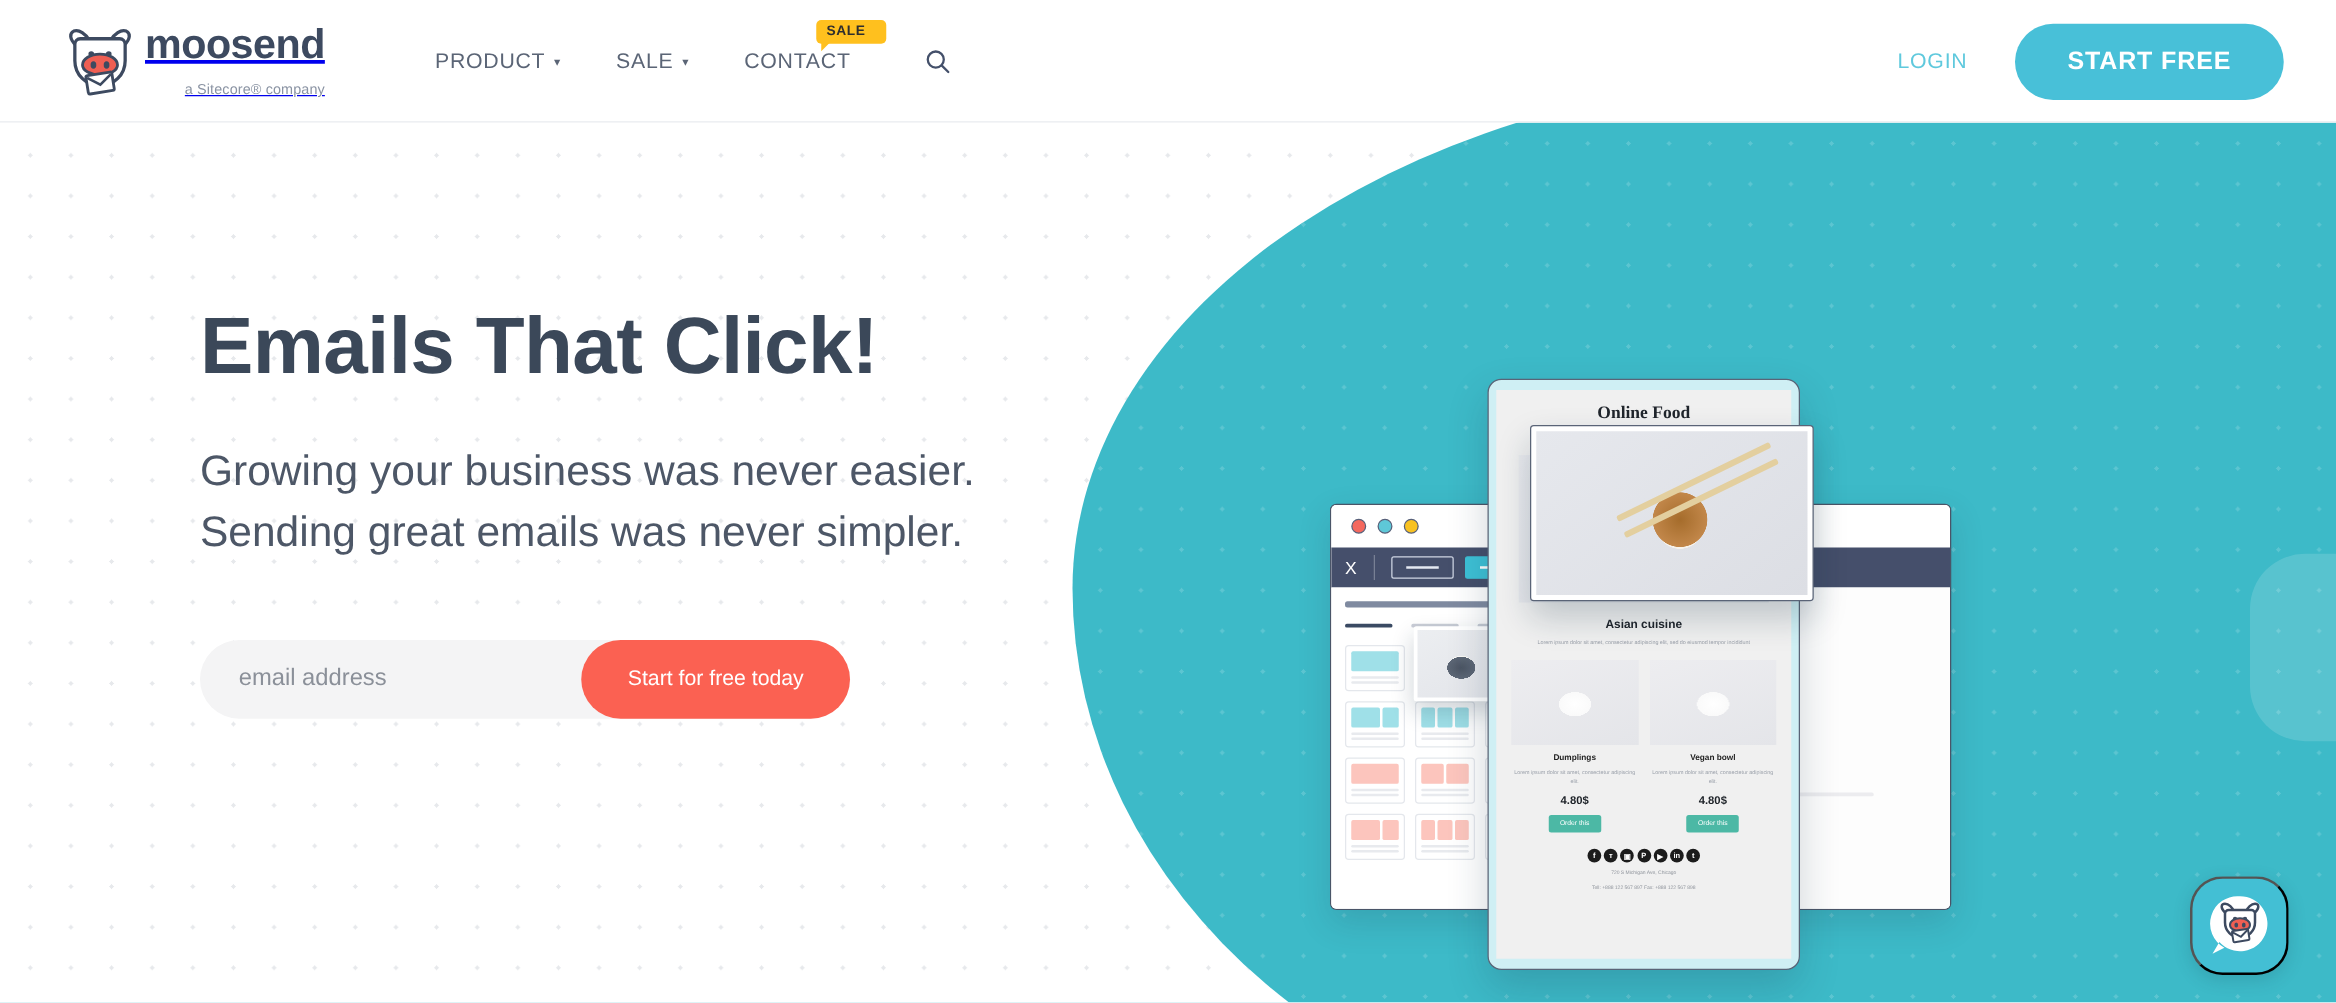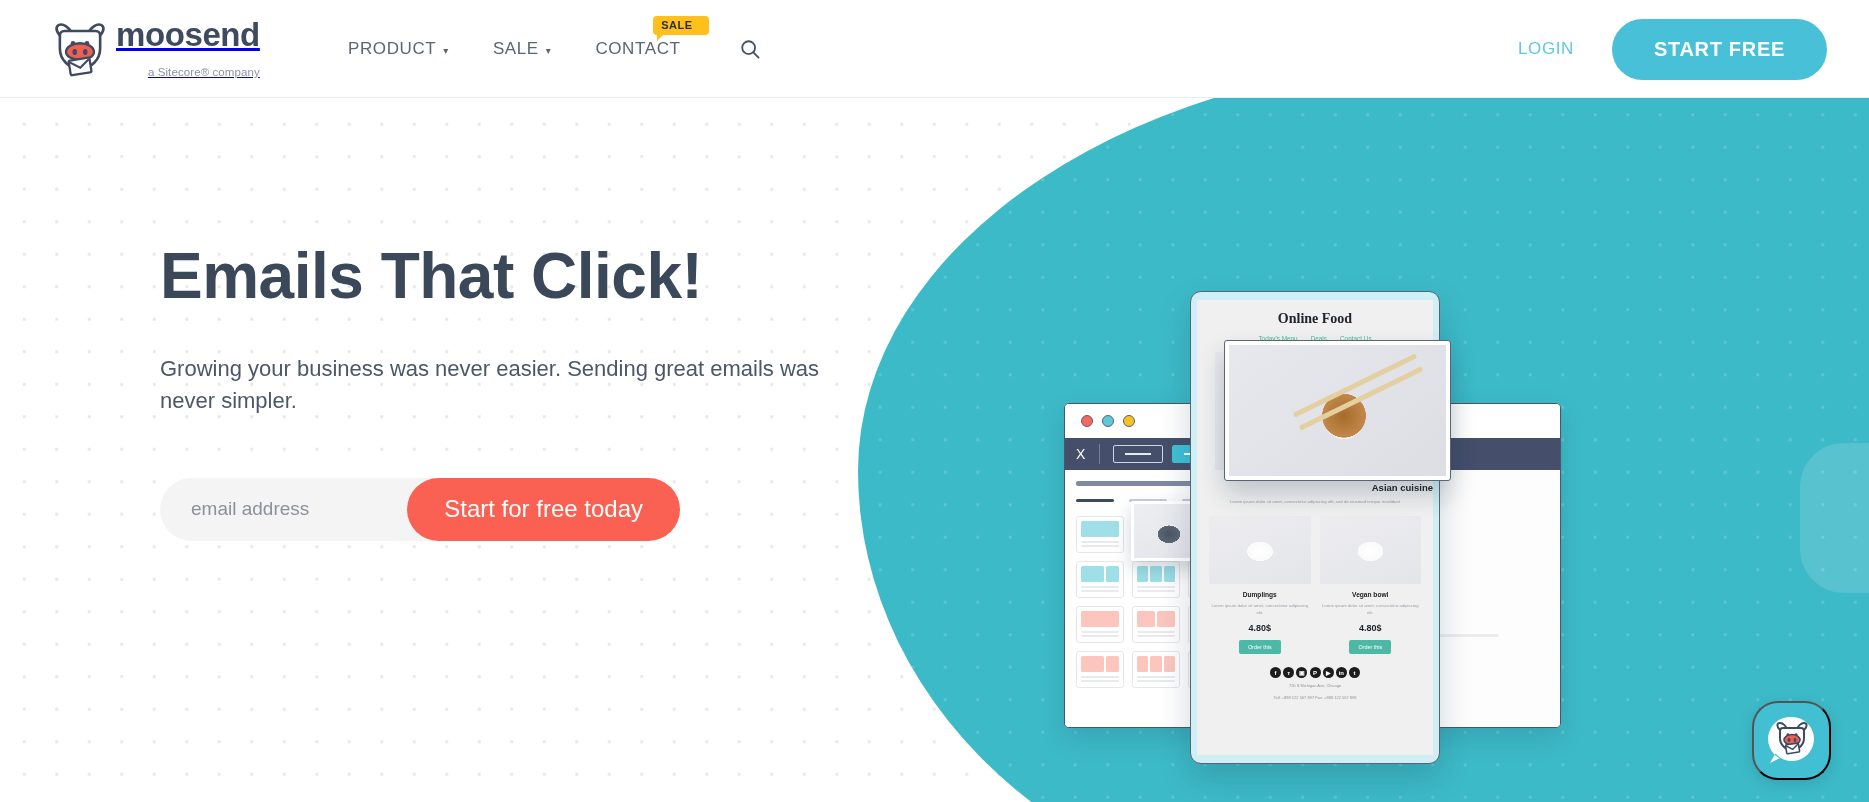--- a/index.html
+++ b/index.html
@@ -105,42 +105,42 @@
   .blob-sq.b { width: 190px; height: 150px; left: 942px; top: 385px; }
 
   
   .hero-copy { position: absolute; left: 160px; top: 143px; width: 720px; }
   .hero-title {
     font-size: 64px; font-weight: 700; color: #3b4859;
     letter-spacing: -0.5px; line-height: 1.1;
   }
   .hero-sub {
     margin-top: 42px;
-    font-size: 22px; color: #4d5767; line-height: 1.42; font-weight: 400;
+    font-size: 34px; color: #4d5767; line-height: 1.42; font-weight: 400;
     max-width: 680px;
   }
   .signup-form {
     margin-top: 62px;
     position: relative;
     width: 520px; height: 63px;
     background: #f4f4f5;
     border-radius: 34px;
     display: flex; align-items: center;
   }
   .email-input {
     flex: 1; border: none; background: transparent; outline: none;
     font-size: 19px; color: #6a7280; padding-left: 31px;
     font-family: "Liberation Sans", sans-serif; height: 100%;
   }
   .email-input::placeholder { color: #8b9099; }
   .submit-btn {
     position: absolute; right: 0; top: 0;
     height: 63px; padding: 0 37px;
     background: #fb6152; color: #fff;
-    font-size: 24px; border: none; border-radius: 34px;
+    font-size: 17px; border: none; border-radius: 34px;
     cursor: pointer; white-space: nowrap;
     font-family: "Liberation Sans", sans-serif;
   }
 
   
   .illus { position: absolute; left: 1055px; top: 120px; width: 520px; height: 620px; }
 
   
   .builder {
     position: absolute; left: 9px; top: 185px;
@@ -178,21 +178,21 @@
   .block-row span { flex: 1; border-radius: 1.5px; }
   .block-lines { margin-top: 4px; }
   .block-lines i { display:block; height: 2px; background:#e8eaee; border-radius:1px; margin-bottom: 2px; }
   .cy span { background: #9fe0e8; }
   .pk span { background: #fcc5bd; }
   .builder-canvas { flex: 1; background:#fdfdfd; position: relative; }
   .canvas-line { position:absolute; left: 42px; height: 3px; background:#ececef; border-radius:2px; }
 
   
   .tablet {
-    position: absolute; left: 135px; top: 73px;
+    position: absolute; left: 135px; top: 85px;
     width: 250px; height: 473px;
     background: #cfeff4;
     border: 1.3px solid #5a6477;
     border-radius: 11px;
     padding: 8px 6px;
     box-shadow: 0 14px 32px rgba(25,50,70,0.2);
   }
   .tablet-screen { width: 100%; height: 100%; background:#f0f0f0; overflow: hidden; position: relative; }
   .em-title { text-align:center; font-family:"Liberation Serif", serif; font-weight:700; font-size:14px; color:#20252c; padding-top: 11px; }
   .em-nav { display:flex; justify-content:center; gap: 13px; margin-top: 8px; font-size: 6.4px; color: #4cb88c; }
@@ -200,21 +200,21 @@
     margin: 10px auto 0; width: 200px; height: 118px;
     background:
       radial-gradient(ellipse 44px 44px at 50% 52%, #a9702f 0%, #bb8243 44%, transparent 45%),
       radial-gradient(ellipse 30px 30px at 50% 55%, #f0ece3 0%, #f6f2ea 60%, transparent 61%),
       linear-gradient(135deg, #e9eaee 0%, #dfe1e6 100%);
     position: relative;
   }
   .chopstick { position:absolute; width: 108px; height: 4px; background:#e3cf9f; border-radius:2px; transform: rotate(-26deg); }
   .chopstick.s1 { left: 52px; top: 36px; }
   .chopstick.s2 { left: 57px; top: 46px; }
-  .em-sec-title { text-align:right; font-weight:700; font-size:9.5px; color:#20252c; margin-top: 12px; font-family:"Liberation Sans", sans-serif; }
+  .em-sec-title { text-align:center; font-weight:700; font-size:9.5px; color:#20252c; margin-top: 12px; font-family:"Liberation Sans", sans-serif; }
   .em-lorem { text-align:center; font-size:4.3px; color:#9aa0aa; margin: 6px 14px 0; line-height: 1.5; }
   .em-products { display:flex; gap: 9px; padding: 0 12px; margin-top: 11px; }
   .em-prod { flex: 1; text-align:center; }
   .em-prod-img {
     width: 100%; height: 68px;
     background:
       radial-gradient(ellipse 20px 15px at 50% 52%, #ffffff 0%, #fafafa 64%, transparent 65%),
       radial-gradient(ellipse 14px 10px at 50% 50%, #7fae4c 0%, #9cc45e 70%, transparent 71%),
       linear-gradient(160deg, #ededf0 0%, #e4e5e9 100%);
   }

